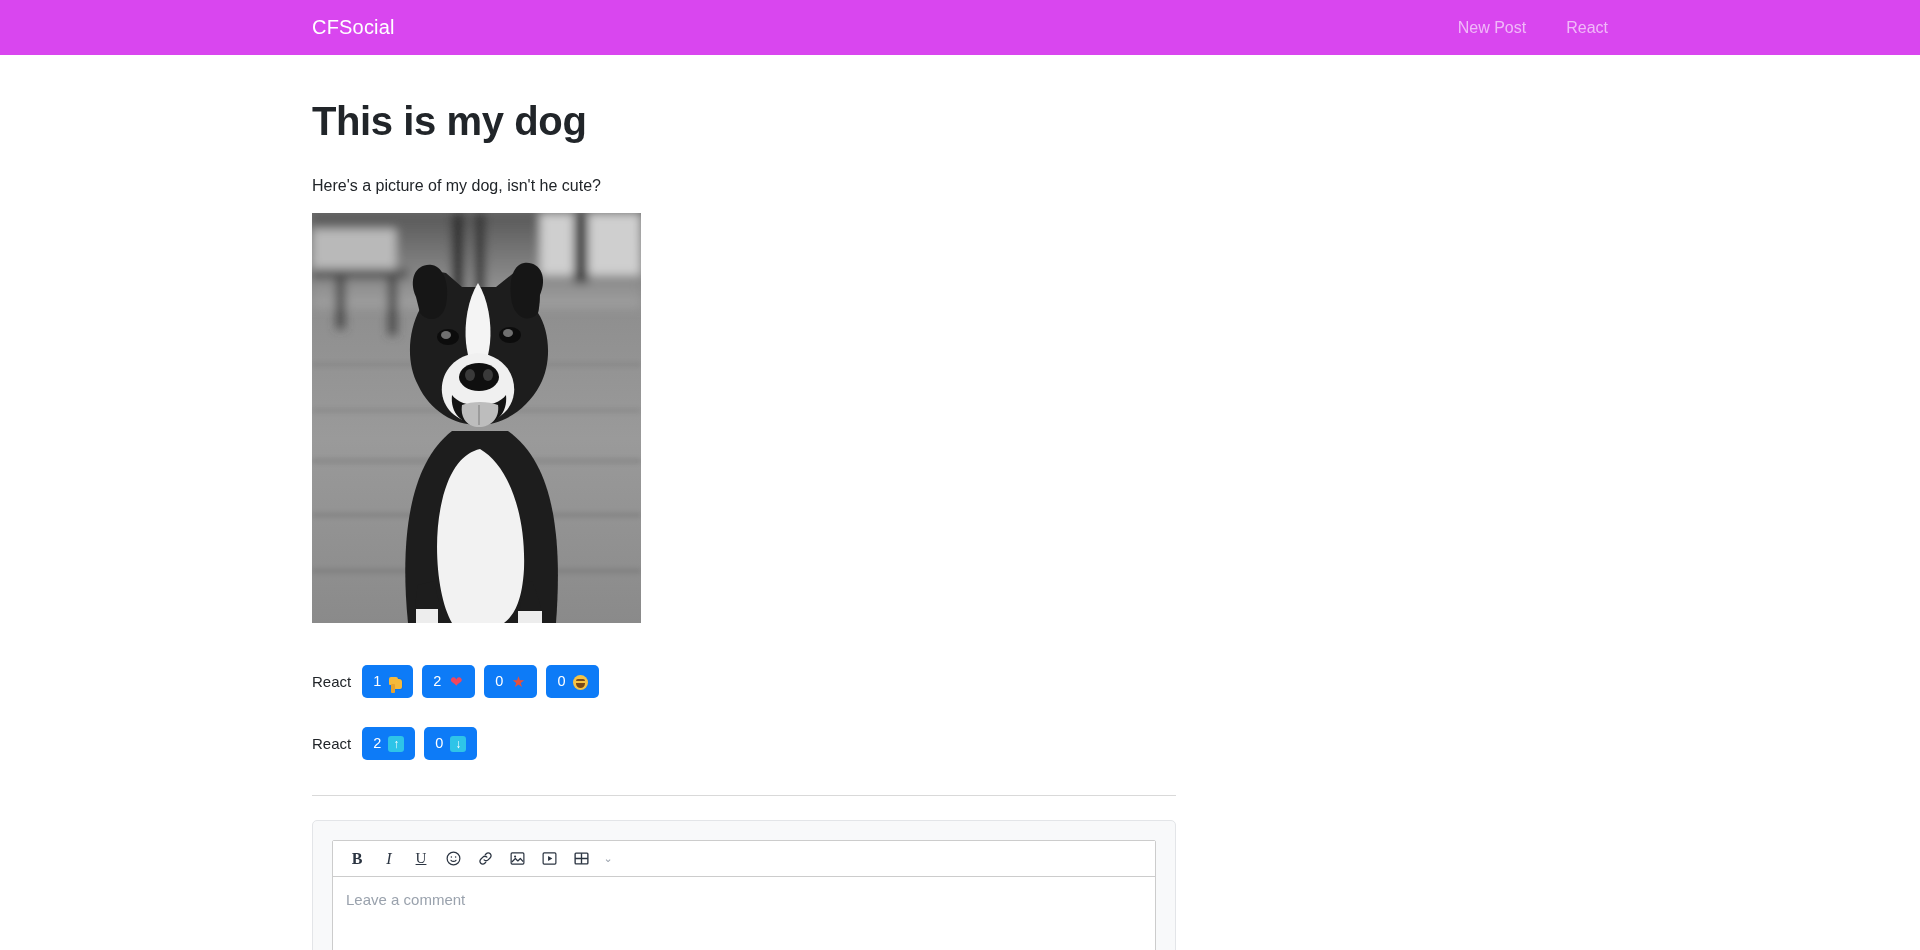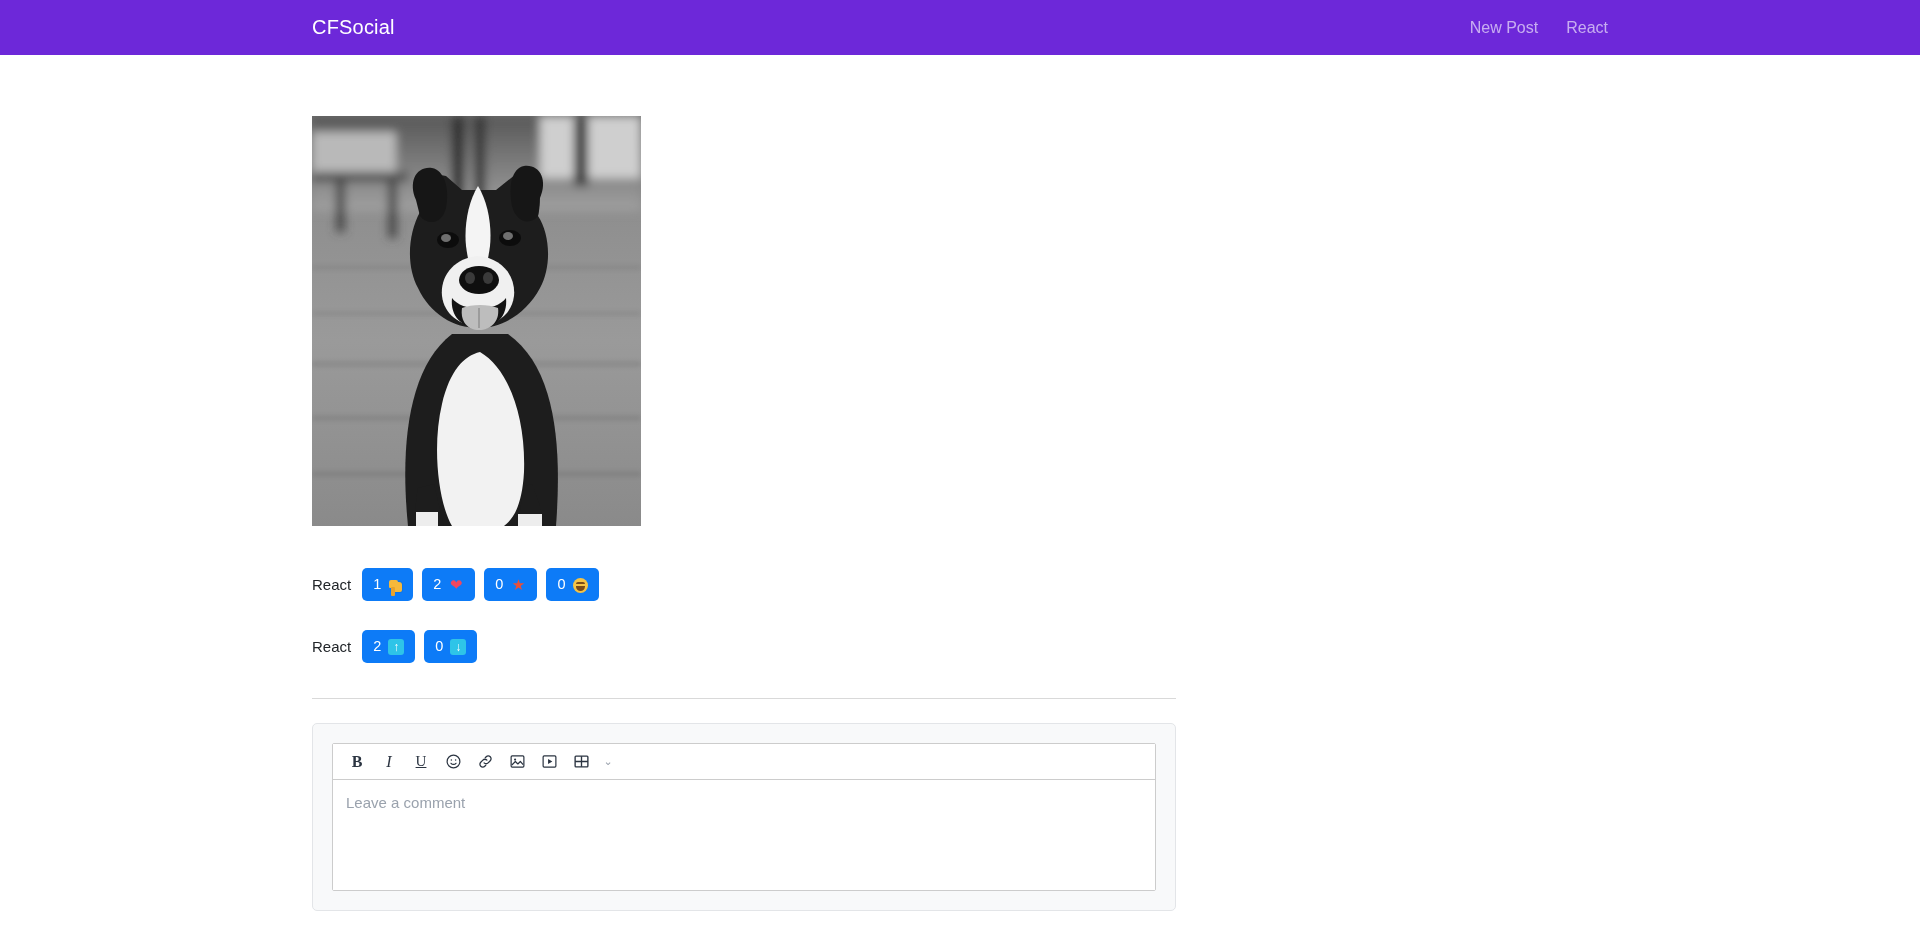--- a/index.html
+++ b/index.html
@@ -9,42 +9,42 @@
     width: 1920px;
     height: 950px;
     background: #ffffff;
     font-family: "Liberation Sans", sans-serif;
     overflow: hidden;
   }
 
   
   .navbar {
     height: 55px;
-    background: #6d28d9;
+    background: #d946ef;
     display: flex;
     align-items: center;
     width: 100%;
   }
   .navbar-inner {
     width: 100%;
     padding: 0 312px 0 312px;
     display: flex;
     align-items: center;
     justify-content: space-between;
   }
   .brand {
     color: #ffffff;
     font-size: 20px;
     letter-spacing: .2px;
     text-decoration: none;
     white-space: nowrap;
   }
   .nav-links {
     display: flex;
-    gap: 28px;
+    gap: 40px;
   }
   .nav-link {
     color: rgba(255,255,255,.62);
     font-size: 16px;
     text-decoration: none;
     white-space: nowrap;
   }
 
   
   .container {
@@ -214,20 +214,22 @@
     <div class="nav-links">
       <a class="nav-link" href="#">New Post</a>
       <a class="nav-link" href="#">React</a>
     </div>
   </div>
 </div>
 
 <div class="container">
   <div class="content-col">
 
+    <h1 class="post-title">This is my dog</h1>
+    <p class="post-body">Here's a picture of my dog, isn't he cute?</p>
 
     <div class="post-image-wrap">
       <div class="post-image">
         <svg width="329" height="410" viewBox="0 0 329 410">
           <defs>
             <linearGradient id="deck" x1="0" y1="0" x2="0" y2="1">
               <stop offset="0" stop-color="#6e6e6e"></stop>
               <stop offset="0.22" stop-color="#8e8e8e"></stop>
               <stop offset="0.55" stop-color="#9a9a9a"></stop>
               <stop offset="1" stop-color="#8a8a8a"></stop>

